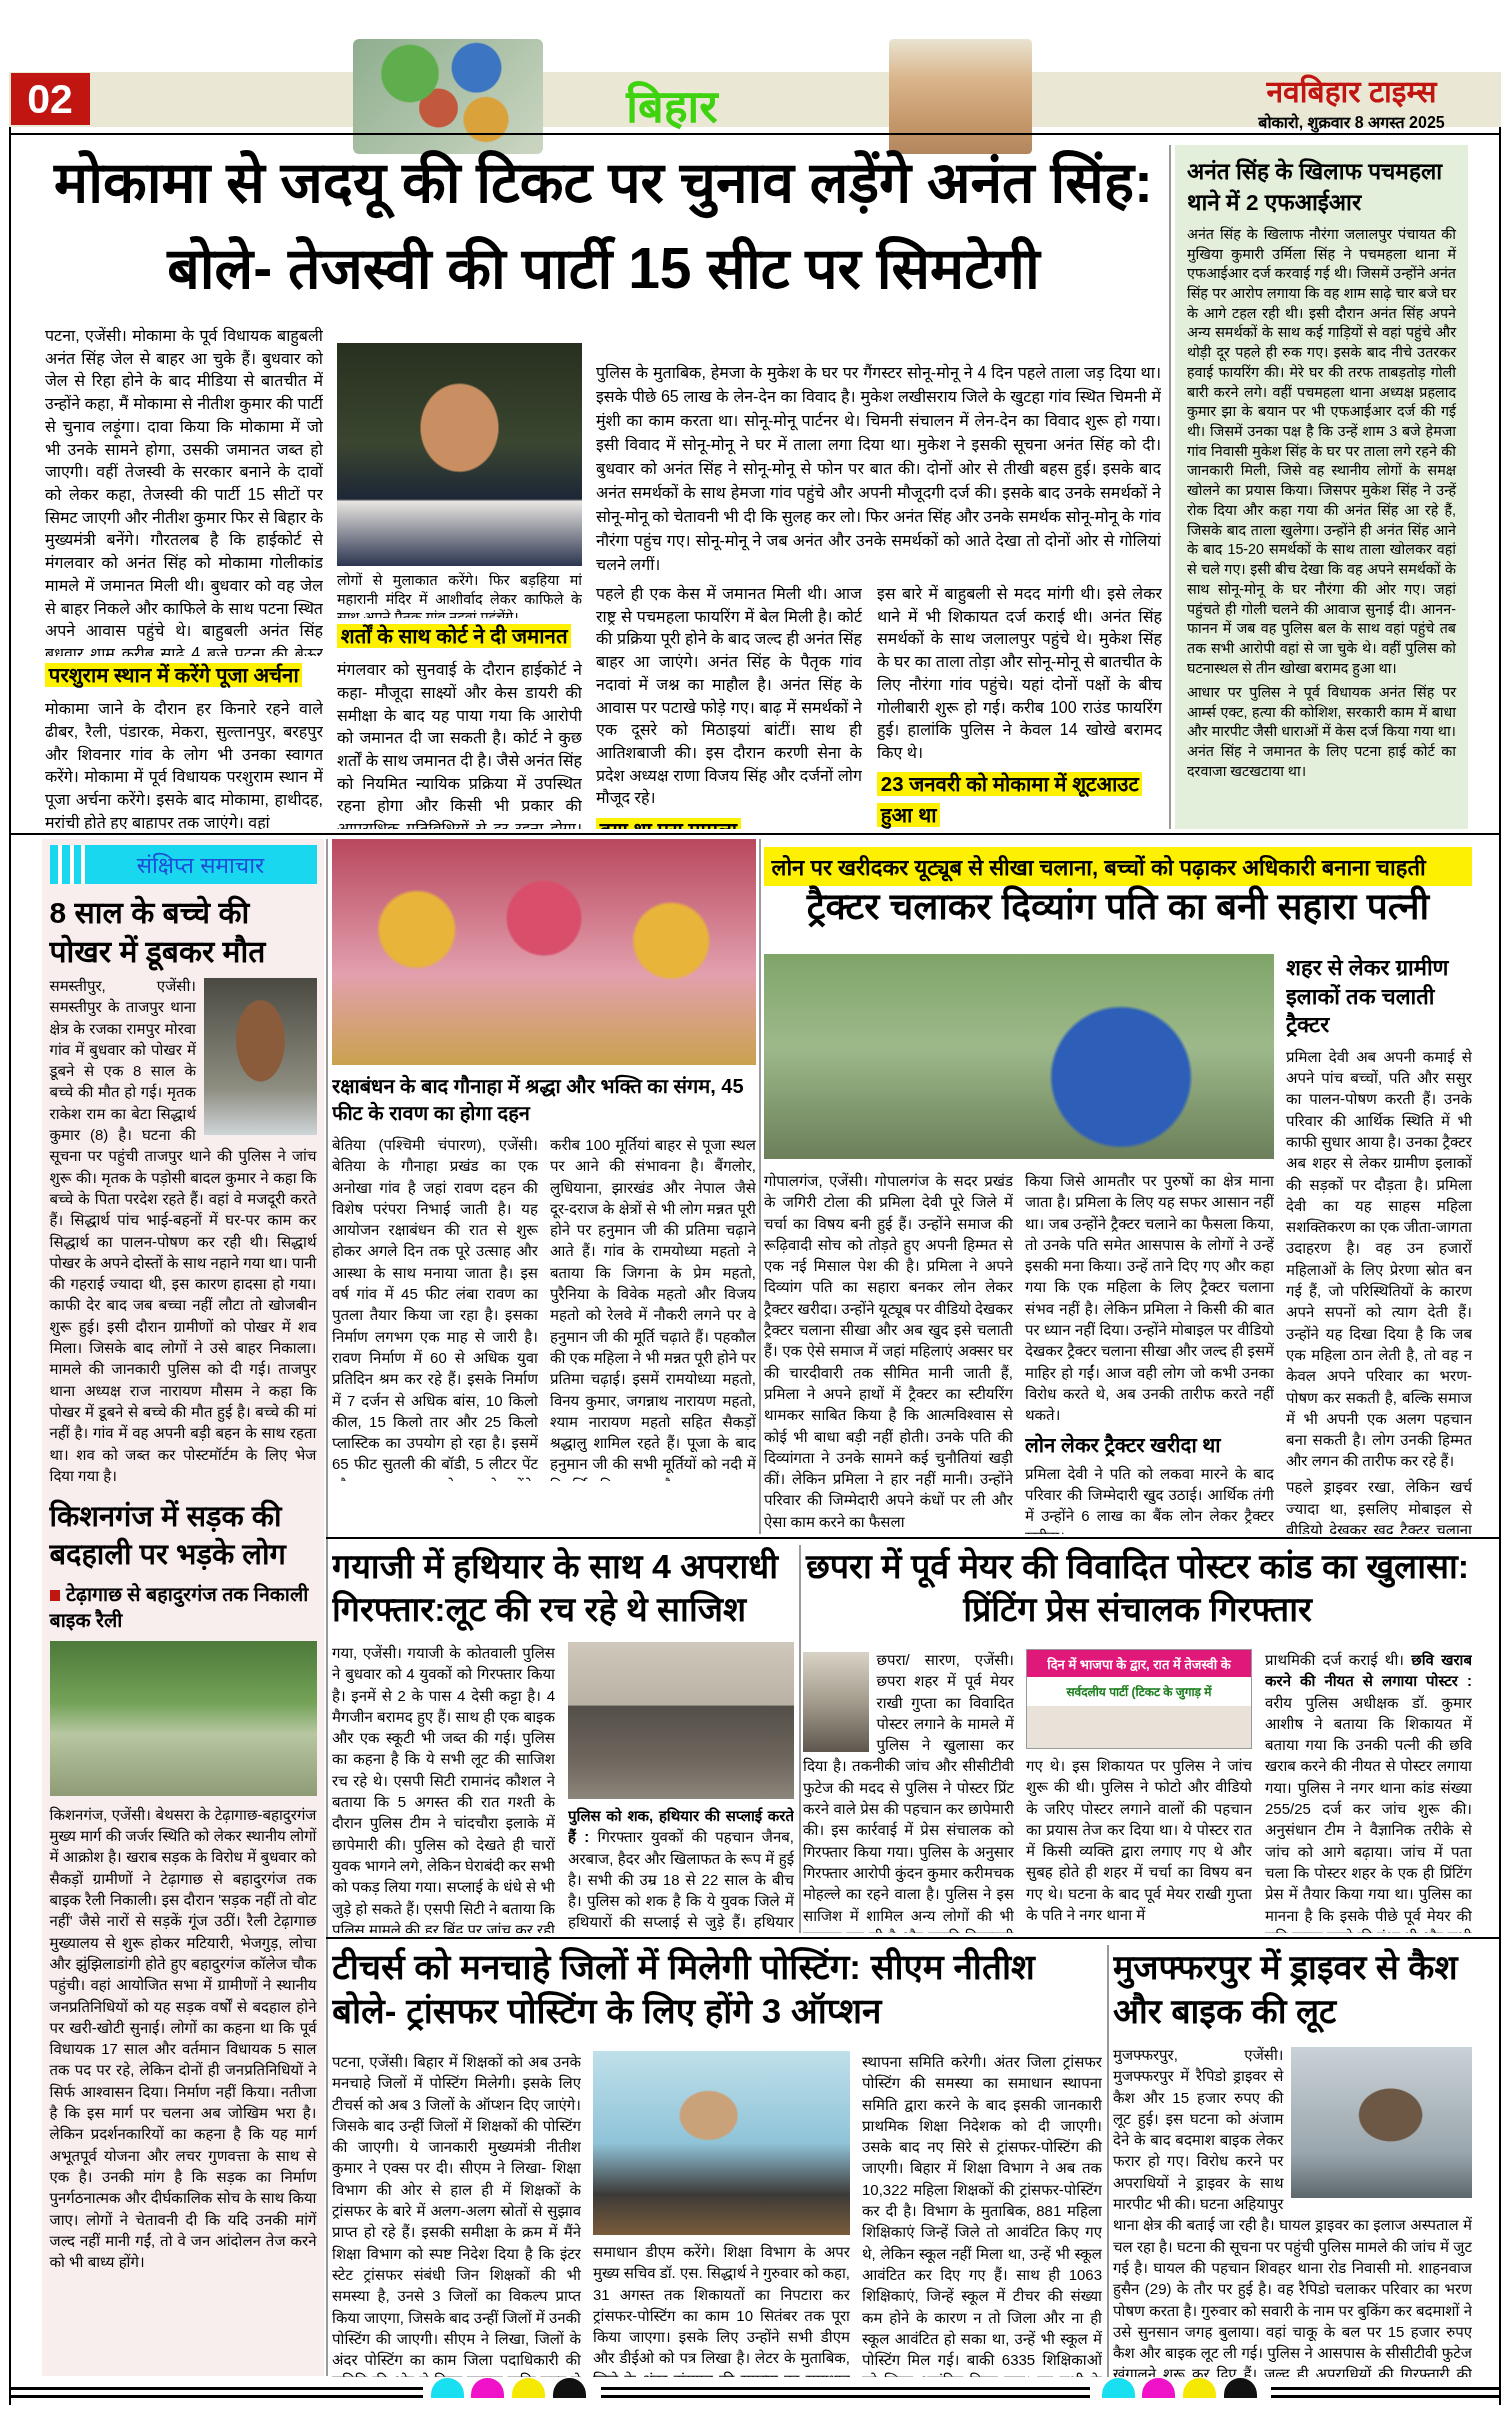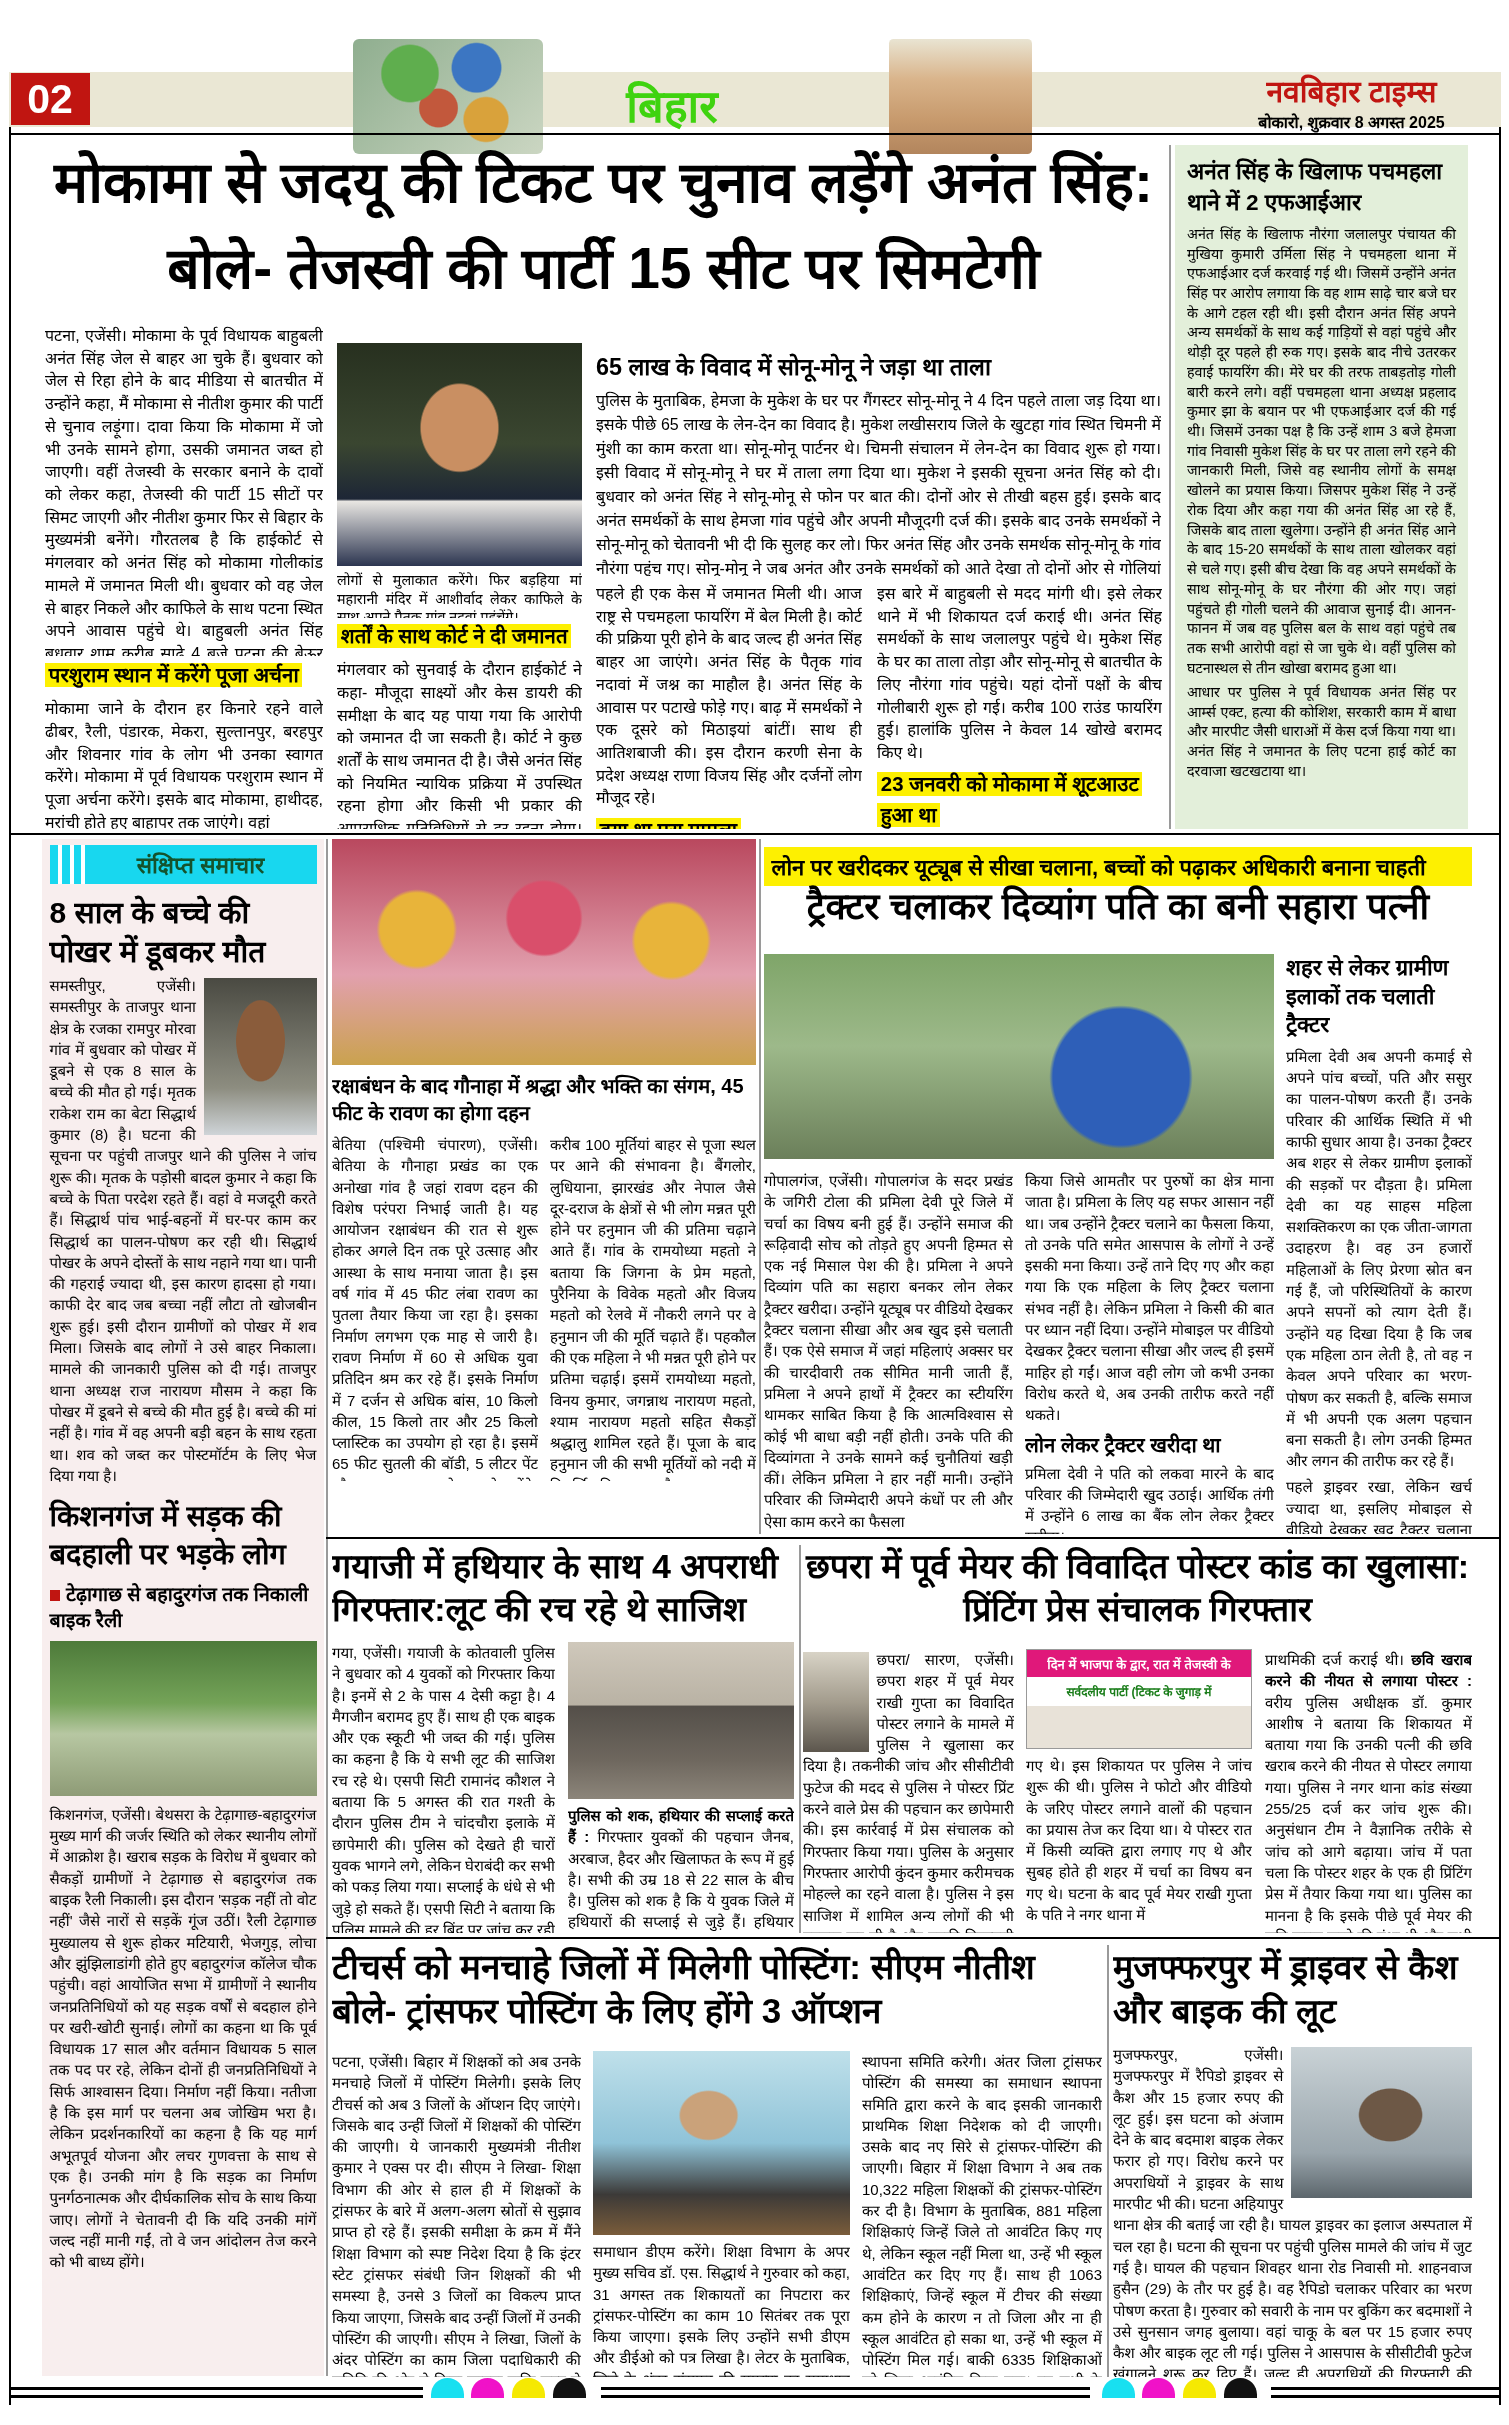--- a/index.html
+++ b/index.html
@@ -57,21 +57,20 @@
 
   <div class="abs photo ph-anant" style="left:337px;top:343px;width:245px;height:223px"></div>
   <div class="abs ov" style="left:337px;top:571px;width:245px;height:47px;font-size:14.3px;line-height:1.3;text-align:justify">लोगों से मुलाकात करेंगे। फिर बड़हिया मां महारानी मंदिर में आशीर्वाद लेकर काफिले के साथ अपने पैतृक गांव नदवां पहुंचेंगे।</div>
 
   <div class="abs ov" style="left:337px;top:621px;width:245px;height:208px">
     <span class="yh">शर्तों के साथ कोर्ट ने दी जमानत</span>
     <div class="bt" style="margin-top:7.5px;font-size:16px">मंगलवार को सुनवाई के दौरान हाईकोर्ट ने कहा- मौजूदा साक्ष्यों और केस डायरी की समीक्षा के बाद यह पाया गया कि आरोपी को जमानत दी जा सकती है। कोर्ट ने कुछ शर्तों के साथ जमानत दी है। जैसे अनंत सिंह को नियमित न्यायिक प्रक्रिया में उपस्थित रहना होगा और किसी भी प्रकार की आपराधिक गतिविधियों से दूर रहना होगा। अनंत सिंह के करीबी रवि विद्यार्थी ने बताया, कुछ दिनों</div>
   </div>
 
   <div class="abs ov" style="left:596px;top:353px;width:565px;height:223px">
-    <div style="font-size:23.4px;font-weight:bold;line-height:1.2">65 लाख के विवाद में सोनू-मोनू ने जड़ा था ताला</div>
     <div class="bt" style="margin-top:7.5px;font-size:16px;line-height:1.5">पुलिस के मुताबिक, हेमजा के मुकेश के घर पर गैंगस्टर सोनू-मोनू ने 4 दिन पहले ताला जड़ दिया था। इसके पीछे 65 लाख के लेन-देन का विवाद है। मुकेश लखीसराय जिले के खुटहा गांव स्थित चिमनी में मुंशी का काम करता था। सोनू-मोनू पार्टनर थे। चिमनी संचालन में लेन-देन का विवाद शुरू हो गया। इसी विवाद में सोनू-मोनू ने घर में ताला लगा दिया था। मुकेश ने इसकी सूचना अनंत सिंह को दी। बुधवार को अनंत सिंह ने सोनू-मोनू से फोन पर बात की। दोनों ओर से तीखी बहस हुई। इसके बाद अनंत समर्थकों के साथ हेमजा गांव पहुंचे और अपनी मौजूदगी दर्ज की। इसके बाद उनके समर्थकों ने सोनू-मोनू को चेतावनी भी दी कि सुलह कर लो। फिर अनंत सिंह और उनके समर्थक सोनू-मोनू के गांव नौरंगा पहुंच गए। सोनू-मोनू ने जब अनंत और उनके समर्थकों को आते देखा तो दोनों ओर से गोलियां चलने लगीं।</div>
   </div>
 
   <div class="abs ov" style="left:596px;top:583px;width:266px;height:246px">
     <div class="bt" style="font-size:16px">पहले ही एक केस में जमानत मिली थी। आज राष्ट्र से पचमहला फायरिंग में बेल मिली है। कोर्ट की प्रक्रिया पूरी होने के बाद जल्द ही अनंत सिंह बाहर आ जाएंगे। अनंत सिंह के पैतृक गांव नदावां में जश्न का माहौल है। अनंत सिंह के आवास पर पटाखे फोड़े गए। बाढ़ में समर्थकों ने एक दूसरे को मिठाइयां बांटीं। साथ ही आतिशबाजी की। इस दौरान करणी सेना के प्रदेश अध्यक्ष राणा विजय सिंह और दर्जनों लोग मौजूद रहे।</div>
     <div style="margin-top:4.5px"><span class="yh">क्या था पूरा मामला</span></div>
 
   </div>
 
   <div class="abs ov" style="left:877px;top:583px;width:285px;height:246px">
@@ -85,21 +84,21 @@
     <div style="font-size:22.6px;font-weight:bold;line-height:1.4">अनंत सिंह के खिलाफ पचमहला थाने में 2 एफआईआर</div>
     <div class="bt" style="font-size:14.3px;margin-top:6px;line-height:1.38">अनंत सिंह के खिलाफ नौरंगा जलालपुर पंचायत की मुखिया कुमारी उर्मिला सिंह ने पचमहला थाना में एफआईआर दर्ज करवाई गई थी। जिसमें उन्होंने अनंत सिंह पर आरोप लगाया कि वह शाम साढ़े चार बजे घर के आगे टहल रही थी। इसी दौरान अनंत सिंह अपने अन्य समर्थकों के साथ कई गाड़ियों से वहां पहुंचे और थोड़ी दूर पहले ही रुक गए। इसके बाद नीचे उतरकर हवाई फायरिंग की। मेरे घर की तरफ ताबड़तोड़ गोली बारी करने लगे। वहीं पचमहला थाना अध्यक्ष प्रहलाद कुमार झा के बयान पर भी एफआईआर दर्ज की गई थी। जिसमें उनका पक्ष है कि उन्हें शाम 3 बजे हेमजा गांव निवासी मुकेश सिंह के घर पर ताला लगे रहने की जानकारी मिली, जिसे वह स्थानीय लोगों के समक्ष खोलने का प्रयास किया। जिसपर मुकेश सिंह ने उन्हें रोक दिया और कहा गया की अनंत सिंह आ रहे हैं, जिसके बाद ताला खुलेगा। उन्होंने ही अनंत सिंह आने के बाद 15-20 समर्थकों के साथ ताला खोलकर वहां से चले गए। इसी बीच देखा कि वह अपने समर्थकों के साथ सोनू-मोनू के घर नौरंगा की ओर गए। जहां पहुंचते ही गोली चलने की आवाज सुनाई दी। आनन-फानन में जब वह पुलिस बल के साथ वहां पहुंचे तब तक सभी आरोपी वहां से जा चुके थे। वहीं पुलिस को घटनास्थल से तीन खोखा बरामद हुआ था।</div>
     <div class="bt" style="font-size:14.3px;margin-top:4.5px;line-height:1.38">आधार पर पुलिस ने पूर्व विधायक अनंत सिंह पर आर्म्स एक्ट, हत्या की कोशिश, सरकारी काम में बाधा और मारपीट जैसी धाराओं में केस दर्ज किया गया था। अनंत सिंह ने जमानत के लिए पटना हाई कोर्ट का दरवाजा खटखटाया था।</div>
   </div>
 
   <div class="hline" style="left:9px;top:833px;width:1492px"></div>
 
   <div class="abs ov" style="left:42px;top:839px;width:282px;height:1537px;background:#f8eeee;padding:6px 7.5px;box-sizing:border-box">
     <div style="display:flex;align-items:stretch;height:39px">
       <div style="width:35px;background:repeating-linear-gradient(90deg,#18d7ef 0 7.5px,#ffffff 7.5px 12px)"></div>
-      <div style="flex:1;background:#18d7ef;color:#14532d;font-size:22.6px;font-weight:bold;display:flex;align-items:center;justify-content:center">संक्षिप्त समाचार</div>
+      <div style="flex:1;background:#18d7ef;color:#1d4ed8;font-size:22.6px;font-weight:normal;display:flex;align-items:center;justify-content:center">संक्षिप्त समाचार</div>
     </div>
     <div style="font-size:30px;font-weight:bold;line-height:1.3;margin-top:9px">8 साल के बच्चे की पोखर में डूबकर मौत</div>
     <div class="bt" style="margin-top:4px">
       <div class="photo ph-boy" style="float:right;width:113px;height:157px;margin:3px 0 4.5px 7.5px"></div>
       <span>समस्तीपुर, एजेंसी। समस्तीपुर के ताजपुर थाना क्षेत्र के रजका रामपुर मोरवा गांव में बुधवार को पोखर में डूबने से एक 8 साल के बच्चे की मौत हो गई। मृतक राकेश राम का बेटा सिद्धार्थ कुमार (8) है। घटना की सूचना पर पहुंची ताजपुर थाने की पुलिस ने जांच शुरू की। मृतक के पड़ोसी बादल कुमार ने कहा कि बच्चे के पिता परदेश रहते हैं। वहां वे मजदूरी करते हैं। सिद्धार्थ पांच भाई-बहनों में घर-पर काम कर सिद्धार्थ का पालन-पोषण कर रही थी। सिद्धार्थ पोखर के अपने दोस्तों के साथ नहाने गया था। पानी की गहराई ज्यादा थी, इस कारण हादसा हो गया। काफी देर बाद जब बच्चा नहीं लौटा तो खोजबीन शुरू हुई। इसी दौरान ग्रामीणों को पोखर में शव मिला। जिसके बाद लोगों ने उसे बाहर निकाला। मामले की जानकारी पुलिस को दी गई। ताजपुर थाना अध्यक्ष राज नारायण मौसम ने कहा कि पोखर में डूबने से बच्चे की मौत हुई है। बच्चे की मां नहीं है। गांव में वह अपनी बड़ी बहन के साथ रहता था। शव को जब्त कर पोस्टमॉर्टम के लिए भेज दिया गया है।</span>
     </div>
     <div style="font-size:29px;font-weight:bold;line-height:1.3;margin-top:12px;clear:both">किशनगंज में सड़क की बदहाली पर भड़के लोग</div>
     <div style="font-size:19.6px;font-weight:bold;line-height:1.35;margin-top:7.5px"><span class="bullet"></span><span>टेढ़ागाछ से बहादुरगंज तक निकाली बाइक रैली</span></div>
     <div class="photo ph-rally" style="width:100%;height:155px;margin-top:7.5px"></div>
     <div class="bt" style="margin-top:7.5px">किशनगंज, एजेंसी। बेथसरा के टेढ़ागाछ-बहादुरगंज मुख्य मार्ग की जर्जर स्थिति को लेकर स्थानीय लोगों में आक्रोश है। खराब सड़क के विरोध में बुधवार को सैकड़ों ग्रामीणों ने टेढ़ागाछ से बहादुरगंज तक बाइक रैली निकाली। इस दौरान 'सड़क नहीं तो वोट नहीं' जैसे नारों से सड़कें गूंज उठीं। रैली टेढ़ागाछ मुख्यालय से शुरू होकर मटियारी, भेजगुड़, लोचा और झुंझिलाडांगी होते हुए बहादुरगंज कॉलेज चौक पहुंची। वहां आयोजित सभा में ग्रामीणों ने स्थानीय जनप्रतिनिधियों को यह सड़क वर्षों से बदहाल होने पर खरी-खोटी सुनाई। लोगों का कहना था कि पूर्व विधायक 17 साल और वर्तमान विधायक 5 साल तक पद पर रहे, लेकिन दोनों ही जनप्रतिनिधियों ने सिर्फ आश्वासन दिया। निर्माण नहीं किया। नतीजा है कि इस मार्ग पर चलना अब जोखिम भरा है। लेकिन प्रदर्शनकारियों का कहना है कि यह मार्ग अभूतपूर्व योजना और लचर गुणवत्ता के साथ से एक है। उनकी मांग है कि सड़क का निर्माण पुनर्गठनात्मक और दीर्घकालिक सोच के साथ किया जाए। लोगों ने चेतावनी दी कि यदि उनकी मांगें जल्द नहीं मानी गईं, तो वे जन आंदोलन तेज करने को भी बाध्य होंगे।</div>

